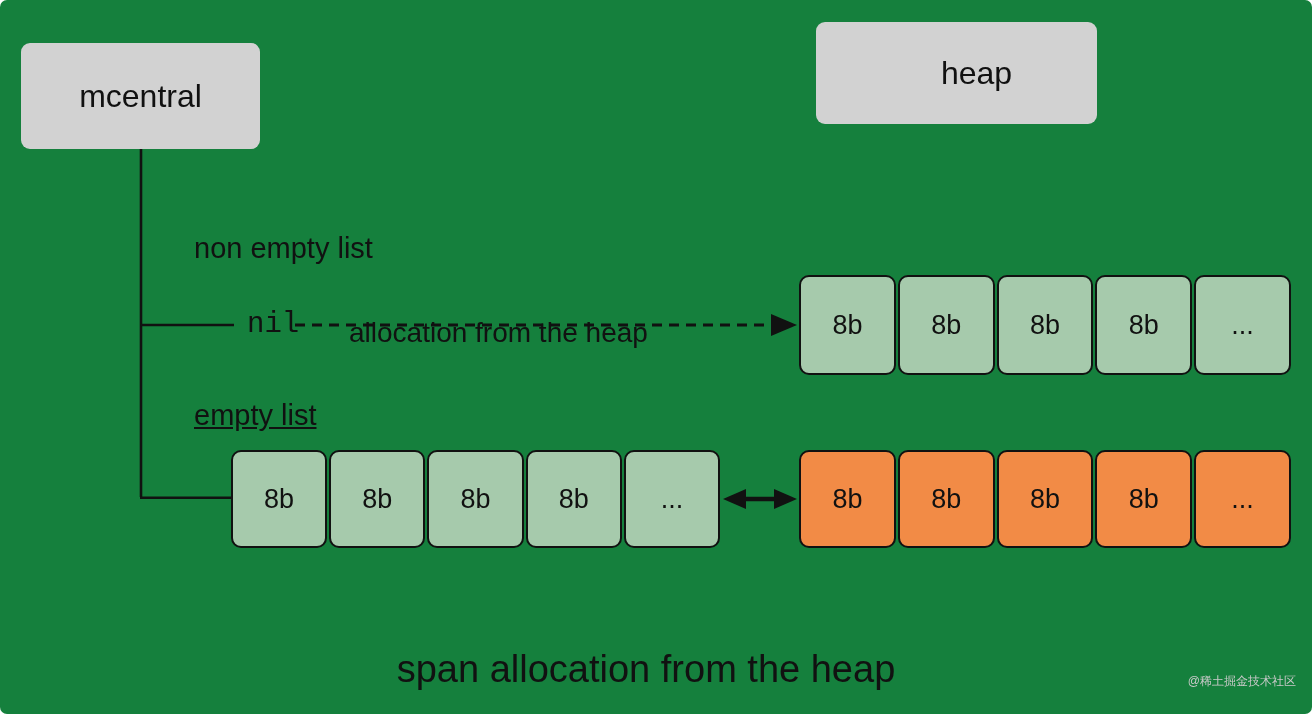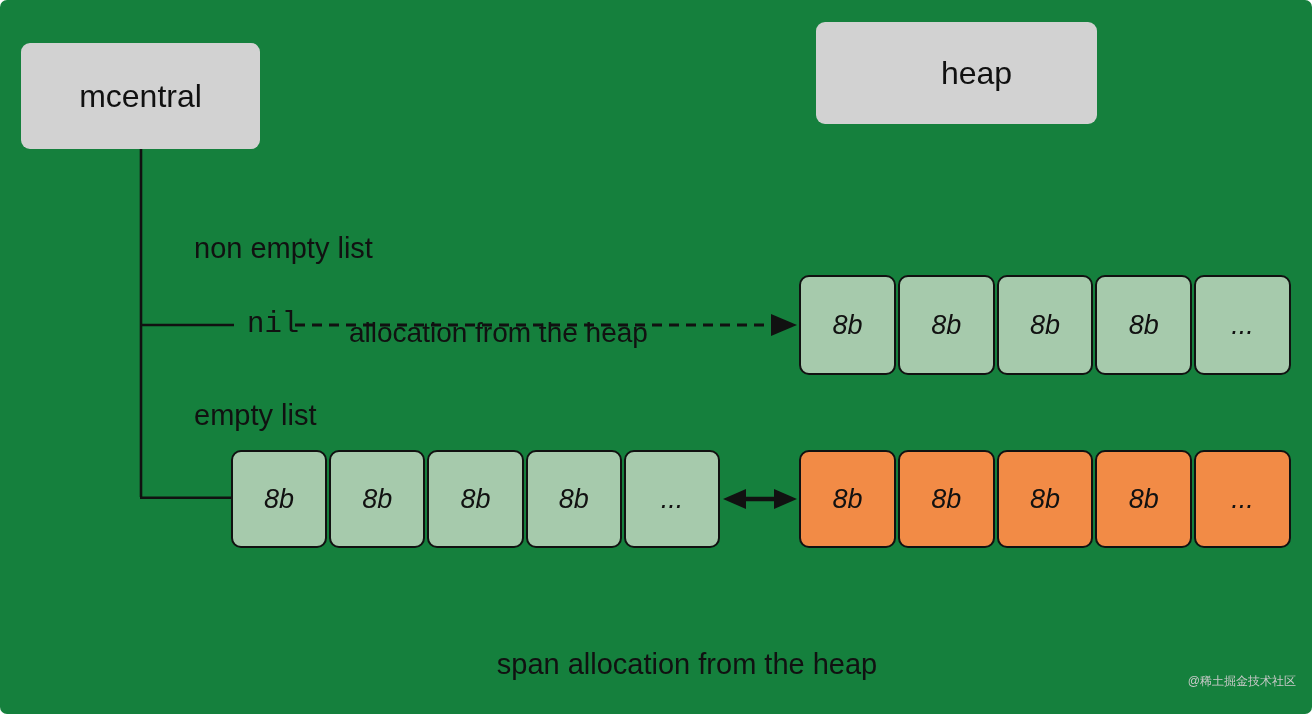--- a/index.html
+++ b/index.html
@@ -36,51 +36,50 @@
   .node-mcentral { left: 21px; top: 43px; width: 239px; height: 106px; }
   .node-heap    { left: 816px; top: 22px; width: 241px; height: 102px; padding-left: 40px; }
   .lbl {
     position: absolute;
     font-size: 29px;
     color: var(--text, #111111);
     white-space: nowrap;
     text-align: right;
   }
   .lbl-non-empty { left: 194px; top: 232px; }
-  .lbl-empty     { left: 194px; top: 399px; }
+  .lbl-empty     { left: 194px; top: 399px; text-decoration: underline; }
   .lbl-nil       { left: 247px; top: 308px; font-family: Liberation Mono, monospace; }
   .lbl-alloc     { left: 349px; top: 288px; font-size: 28px; margin-top: 29px; }
   .row {
     position: absolute;
     display: flex;
     gap: 2px;
   }
   .row-heap-top    { left: 799px; top: 275px; width: 492px; height: 100px; }
   .row-empty-green { left: 231px; top: 450px; width: 489px; height: 98px; }
   .row-heap-bottom { left: 799px; top: 450px; width: 492px; height: 98px; }
   .cell {
     flex: 1;
     border: 2.5px solid var(--line, #111111);
     border-radius: 10px;
     display: flex;
     align-items: center;
     justify-content: center;
     font-size: 27px;
     color: var(--text, #111111);
     box-sizing: border-box;
-    font-style: italic;
   }
   .cell-green  { background: var(--cell-green, #a6caac); }
   .cell-orange { background: var(--cell-orange, #f28b46); }
   .caption {
     position: absolute;
-    left: 687px;
+    left: 646px;
     top: 648px;
     transform: translateX(-50%);
-    font-size: 29px;
+    font-size: 38px;
     color: var(--text, #111111);
     white-space: nowrap;
   }
   .watermark {
     position: absolute;
     right: 16px;
     top: 673px;
     font-size: 12px;
     color: var(--watermark, #c9c9c9);
     white-space: nowrap;

